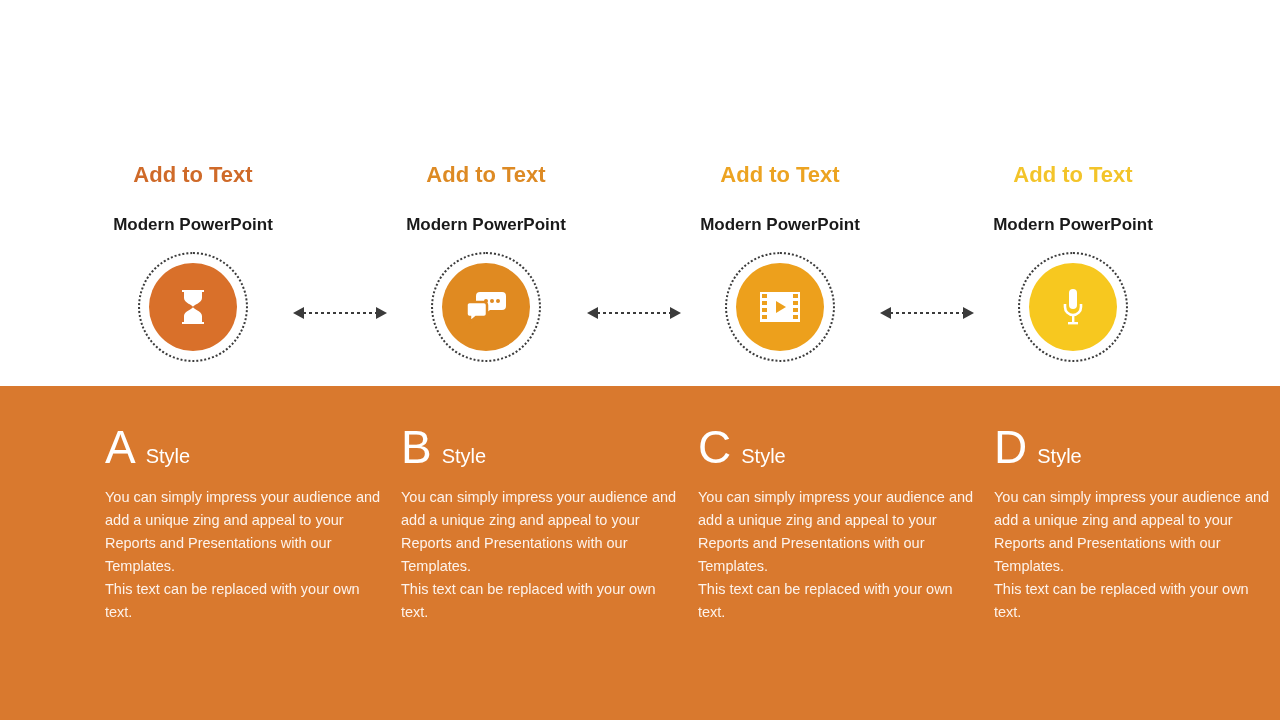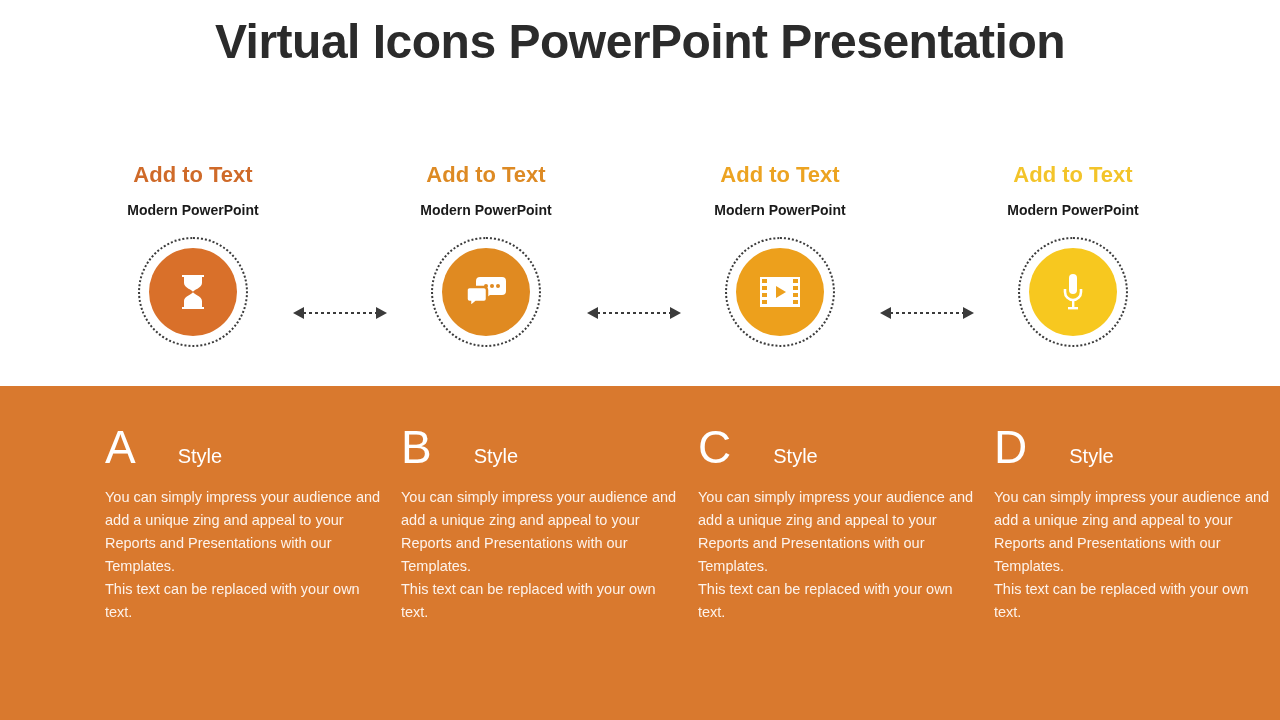--- a/index.html
+++ b/index.html
@@ -51,24 +51,24 @@
   .col-2 { left: 633px; }
   .col-3 { left: 926px; }
 
   .heading {
     font-size: 22px;
     font-weight: bold;
     margin: 0;
     line-height: 30px;
   }
   .subheading {
-    font-size: 14px;
+    font-size: 17px;
     font-weight: bold;
     color: #1a1a1a;
-    margin: 9px 0 0 0;
+    margin: 24px 0 0 0;
     line-height: 22px;
   }
 
   .circle-wrap {
     margin: 16px auto 0 auto;
     width: 110px;
     height: 110px;
     position: relative;
   }
   .dotted-ring {
@@ -129,36 +129,34 @@
   .letter {
     font-size: 46px;
     color: #ffffff;
     line-height: 50px;
     font-weight: normal;
   }
   .style-label {
     font-size: 20px;
     color: #ffffff;
     line-height: 24px;
-    margin-left: 32px;
   }
   .body-text {
     margin-top: 14px;
     font-size: 14.5px;
     line-height: 23px;
     color: #fdf3ec;
     white-space: pre-line;
   }
 </style>
 </head>
 <body>
 
 <div class="slide">
 
-  <div class="title">Virtual Icons PowerPoint Presentation</div>
 
   <div class="top-area">
 
     <div class="col col-0">
       <div class="heading" style="color:#cf6a29">Add to Text</div>
       <div class="subheading">Modern PowerPoint</div>
       <div class="circle-wrap">
         <div class="dotted-ring"></div>
         <div class="circle" style="background:#d9702a">
           <span>

